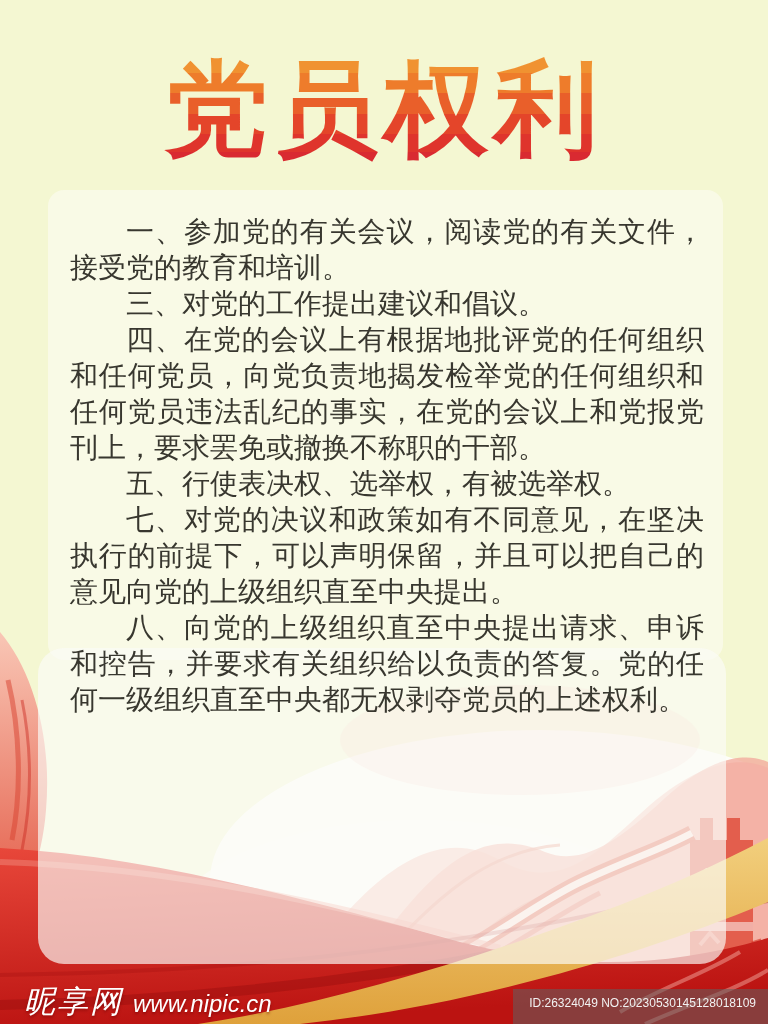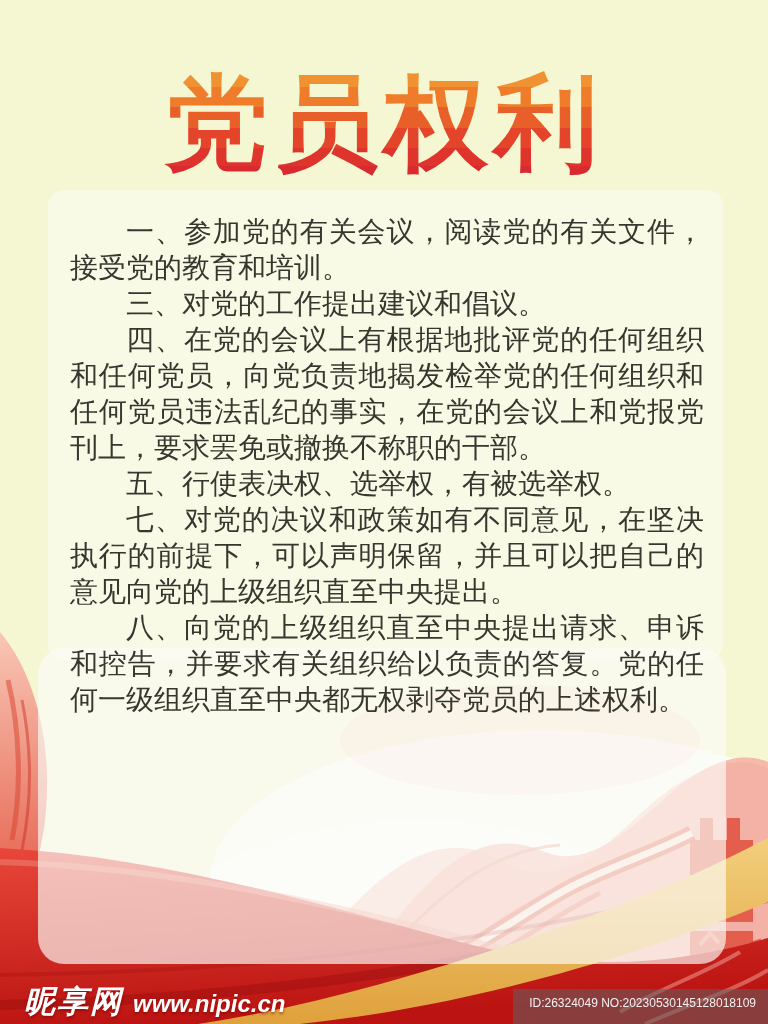--- a/index.html
+++ b/index.html
@@ -15,21 +15,21 @@
     text-align:center;
     font-size:104px;font-weight:800;letter-spacing:6px;line-height:1.1;
     background:linear-gradient(180deg,
       #f09231 0%,#f09231 18%,
       #ee7c2b 18%,#ee7c2b 36%,
       #e95f2a 36%,#e95f2a 54%,
       #e4452a 54%,#e4452a 72%,
       #df342c 72%,#df342c 88%,
       #d92a31 88%,#d92a31 100%);
     -webkit-background-clip:text;background-clip:text;
-    color:transparent;margin-top:14px;-webkit-text-fill-color:transparent;
+    color:transparent;-webkit-text-fill-color:transparent;
   }
   
   .panel-yellow{
     position:absolute;left:48px;top:190px;width:675px;height:470px;
     background:#f9fae6;border-radius:16px;z-index:1;
   }
   .panel-light{
     position:absolute;left:38px;top:648px;width:688px;height:316px;
     background:rgba(250,250,246,0.68);border-radius:26px;z-index:3;
   }
@@ -41,22 +41,22 @@
     font-size:28px;line-height:36px;color:#38372f;
     text-align:justify;
   }
   .body-text p{margin:0;text-indent:2em;}
   
   .footer{position:absolute;left:0;top:975px;width:768px;height:49px;z-index:8;}
   .wm{
     position:absolute;left:24px;top:6px;color:#ffffff;font-style:italic;
     text-shadow:0 2px 3px rgba(110,0,0,0.55);white-space:nowrap;
   }
-  .wm-site{font-size:31px;font-weight:700;letter-spacing:2px;}
-  .wm-url{font-size:24px;font-weight:700;margin-left:10px;}
+  .wm-site{font-size:31px;font-weight:400;letter-spacing:2px;}
+  .wm-url{font-size:24px;font-weight:400;margin-left:10px;}
   .id-box{
     position:absolute;right:0;top:14px;height:40px;line-height:28px;
     padding:0 12px 0 16px;background:rgba(96,96,96,0.55);
     color:#f2f2f2;font-size:12px;white-space:nowrap;
   }
 </style>
 </head>
 <body>
 
 <div class="poster">

